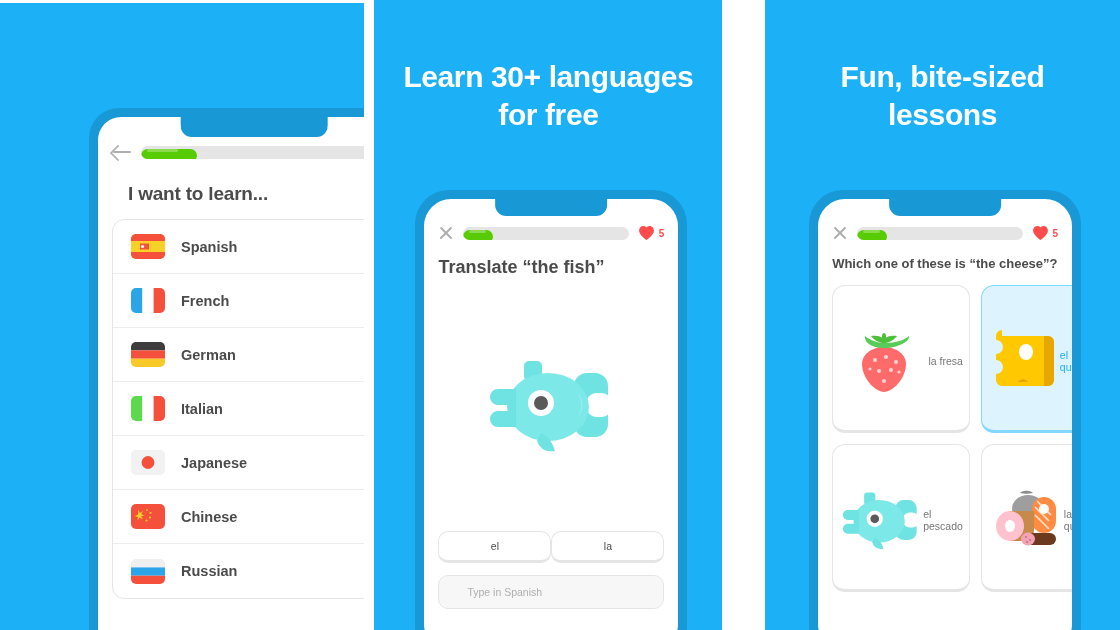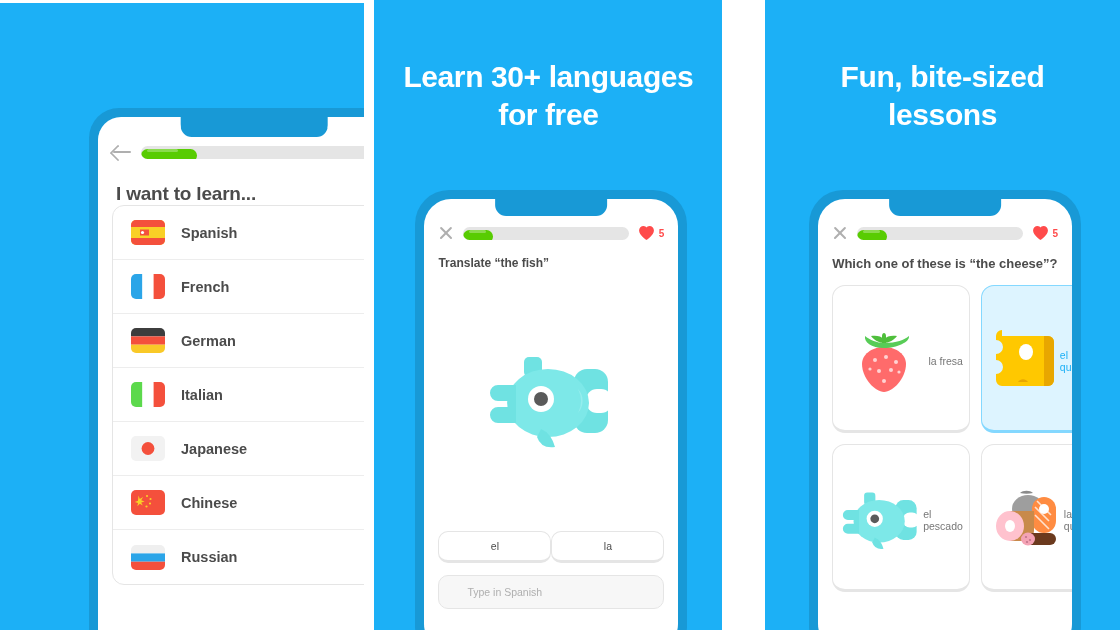--- a/index.html
+++ b/index.html
@@ -147,37 +147,37 @@
     width: 55%; height: 3px;
     background: rgba(255,255,255,0.30);
     border-radius: 3px;
   }
   .hearts { display:flex; align-items:center; gap:4px; flex:none; }
   .heart-icon { width: 17px; height: 16px; }
   .heart-count { color:#FF4B4B; font-size:10px; font-weight:700; }
 
   .prompt {
     padding: 14px 14px 0 14px;
-    font-size: 12px;
+    font-size: 18px;
     font-weight: 700;
     color: #4B4B4B;
     line-height: 1.38;
   }
   .p3 .prompt { font-size: 13px; }
 
   
   .p1-title {
-    padding: 22px 18px 0 18px;
+    padding: 22px 18px 0 30px;
     font-size: 19px;
     font-weight: 700;
     color: #4B4B4B;
     letter-spacing: -0.2px;
   }
   .lang-list {
-    margin: 0 14px 0 14px;
+    margin: 14px 14px 0 14px;
     border: 1px solid #E5E5E5;
     border-radius: 12px;
     overflow: hidden;
     background: #ffffff;
   }
   .lang-row {
     display: flex;
     align-items: center;
     gap: 16px;
     padding: 0 18px;

